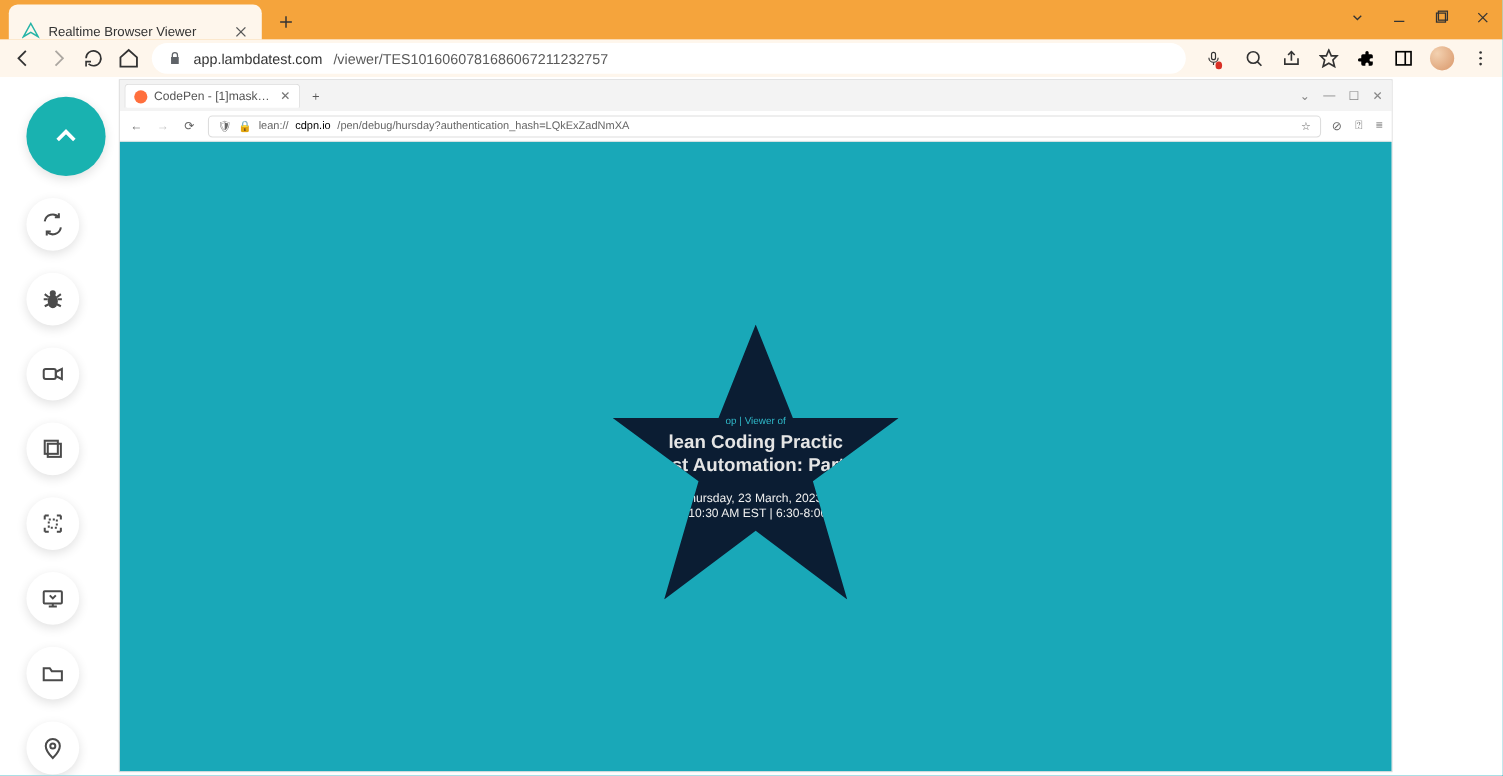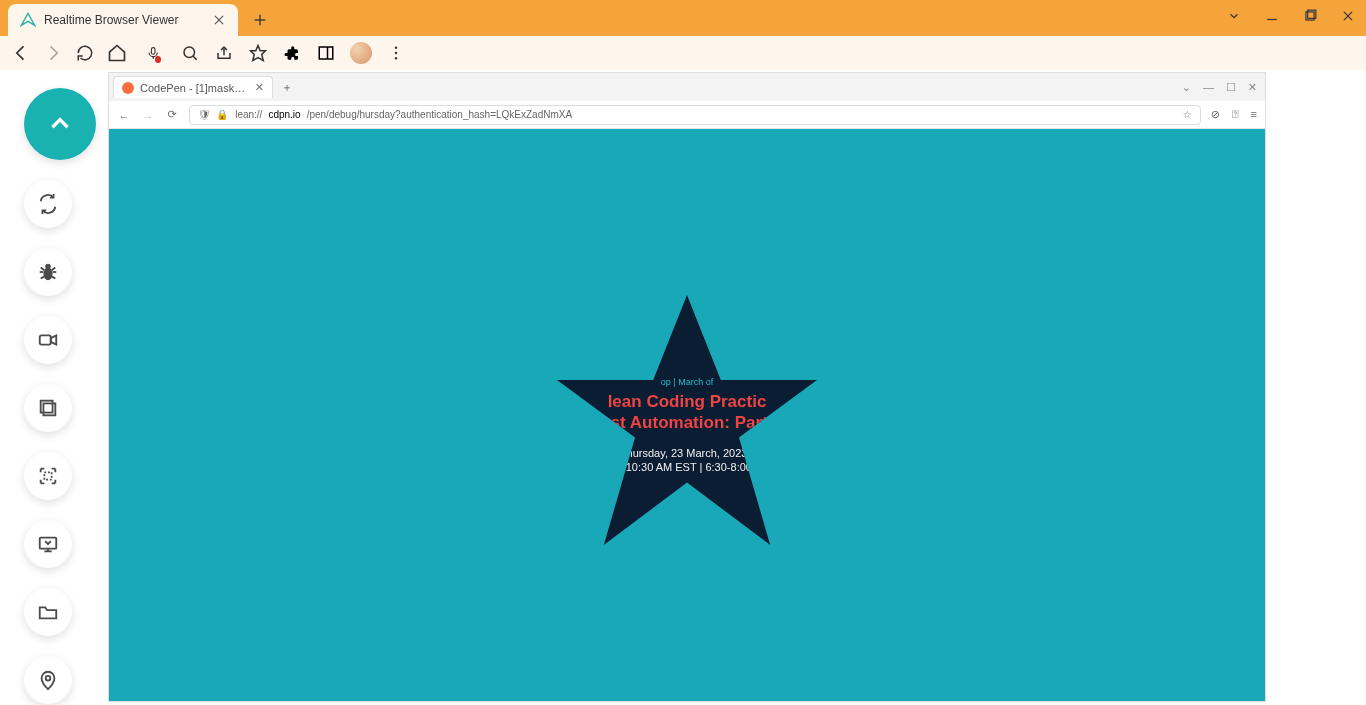--- a/index.html
+++ b/index.html
@@ -3,21 +3,21 @@
 <meta charset="utf-8">
 <style>
   * { margin: 0; padding: 0; box-sizing: border-box; font-family: "Segoe UI", Arial, sans-serif; }
   body { width: 1366px; height: 705px; overflow: hidden; background: #fff; }
 
   
   .chrome-window { width: 100%; height: 100%; display: flex; flex-direction: column; }
   .chrome-tabstrip { height: 36px; background: #f5a43c; display: flex; align-items: flex-end; padding-left: 8px; }
   .chrome-tab {
     height: 32px; background: #fef6ec; border-radius: 8px 8px 0 0;
-    display: flex; align-items: center; padding: 0 12px; width: 230px;
+    display: flex; align-items: flex-end; padding: 0 12px; width: 230px;
     font-size: 12px; color: #333; gap: 8px;
   }
   .chrome-tab .favicon { width: 16px; height: 16px; color: #26b4a7; }
   .chrome-tab .title { flex: 1; overflow: hidden; white-space: nowrap; text-overflow: ellipsis; }
   .chrome-tab .close { width: 14px; height: 14px; color: #555; cursor: pointer; }
   .new-tab { width: 28px; height: 28px; display: flex; align-items: center; justify-content: center; color: #333; margin-left: 8px; margin-bottom: 2px; cursor: pointer; }
 
   .chrome-winctrls { position: absolute; right: 8px; top: 6px; display: flex; gap: 18px; color: #333; }
   .chrome-winctrls .wc { width: 20px; height: 20px; display:flex; align-items:center; justify-content:center; cursor:pointer; }
 
@@ -61,21 +61,21 @@
   .ff-right{display:flex; gap:12px;}
 
   .ff-content { flex:1; background:#19a8b8; position:relative; overflow:hidden;}
 
   .star-wrap { position:absolute; left:50%; top:50%; transform:translate(-50%, -48%); width:260px; height:250px; }
   .star { width:100%; height:100%; background:#0b1d33;
     clip-path: polygon(50% 0%, 63% 34%, 100% 34%, 70% 57%, 82% 100%, 50% 75%, 18% 100%, 30% 57%, 0% 34%, 37% 34%);
     display:flex; flex-direction:column; align-items:center; justify-content:center; text-align:center; padding: 0 10px;
   }
   .star .tag { font-size: 9px; color:#2fb9c9; margin-top: 10px;}
-  .star .head { font-size: 17px; font-weight: 700; color:#ef4444; line-height:1.25; margin-top:4px;}
+  .star .head { font-size: 17px; font-weight: 700; color:#e5e5e5; line-height:1.25; margin-top:4px;}
   .star .date { font-size: 11px; color:#f0f0f0; margin-top: 14px;}
   .star .time { font-size: 11px; color:#f0f0f0; margin-top: 2px;}
 </style>
 </head>
 <body>
 
 <div class="chrome-window">
 
   <div class="chrome-tabstrip">
     <div class="chrome-tab">
@@ -137,20 +137,27 @@
           <path d="M3 12a9 9 0 1 1 3 6.7"></path>
           <polyline points="3 22 3 16 9 16"></polyline>
         </svg>
       </div>
     <div class="icon-btn">
         <svg viewBox="0 0 24 24" width="20" height="20" fill="none" stroke="currentColor" stroke-width="2">
           <path d="M3 11 L12 3 L21 11 V21 H3 Z"></path>
         </svg>
       </div>
 
+    <div class="omnibox">
+      <svg class="lock" viewBox="0 0 24 24" fill="currentColor">
+          <path d="M7 10V7a5 5 0 0 1 10 0v3h1v11H6V10h1zm2 0h6V7a3 3 0 0 0-6 0v3z"></path>
+        </svg>
+      <span>app.lambdatest.com</span>
+        <span style="color:#5a5a5a">/viewer/TES1016060781686067211232757</span>
+    </div>
 
     <div class="chrome-actions">
       <div class="icon-btn">
           <svg viewBox="0 0 24 24" width="18" height="18" fill="none" stroke="currentColor" stroke-width="1.8">
             <rect x="9" y="3" width="6" height="11" rx="3"></rect>
             <path d="M5 11a7 7 0 0 0 14 0"></path>
             <line x1="12" y1="18" x2="12" y2="22"></line>
           </svg>
           <span style="position:relative; left:-5px; top:6px; width:7px;height:7px;background:#d93025;border-radius:50%;display:inline-block"></span>
         </div>
@@ -291,21 +298,21 @@
         </div>
         <div class="ff-right">
           <span>⊘</span>
           <span>⍰</span>
           <span>≡</span>
         </div>
       </div>
       <div class="ff-content">
         <div class="star-wrap">
           <div class="star">
-            <div class="tag">op | March of</div>
+            <div class="tag">op | Viewer of</div>
             <div class="head">
               <span>lean Coding Practic</span><br>
               <span>Test Automation: Part 2</span>
             </div>
             <div class="date">hursday, 23 March, 2023</div>
             <div class="time">-10:30 AM EST | 6:30-8:00</div>
           </div>
         </div>
       </div>
     </div>

